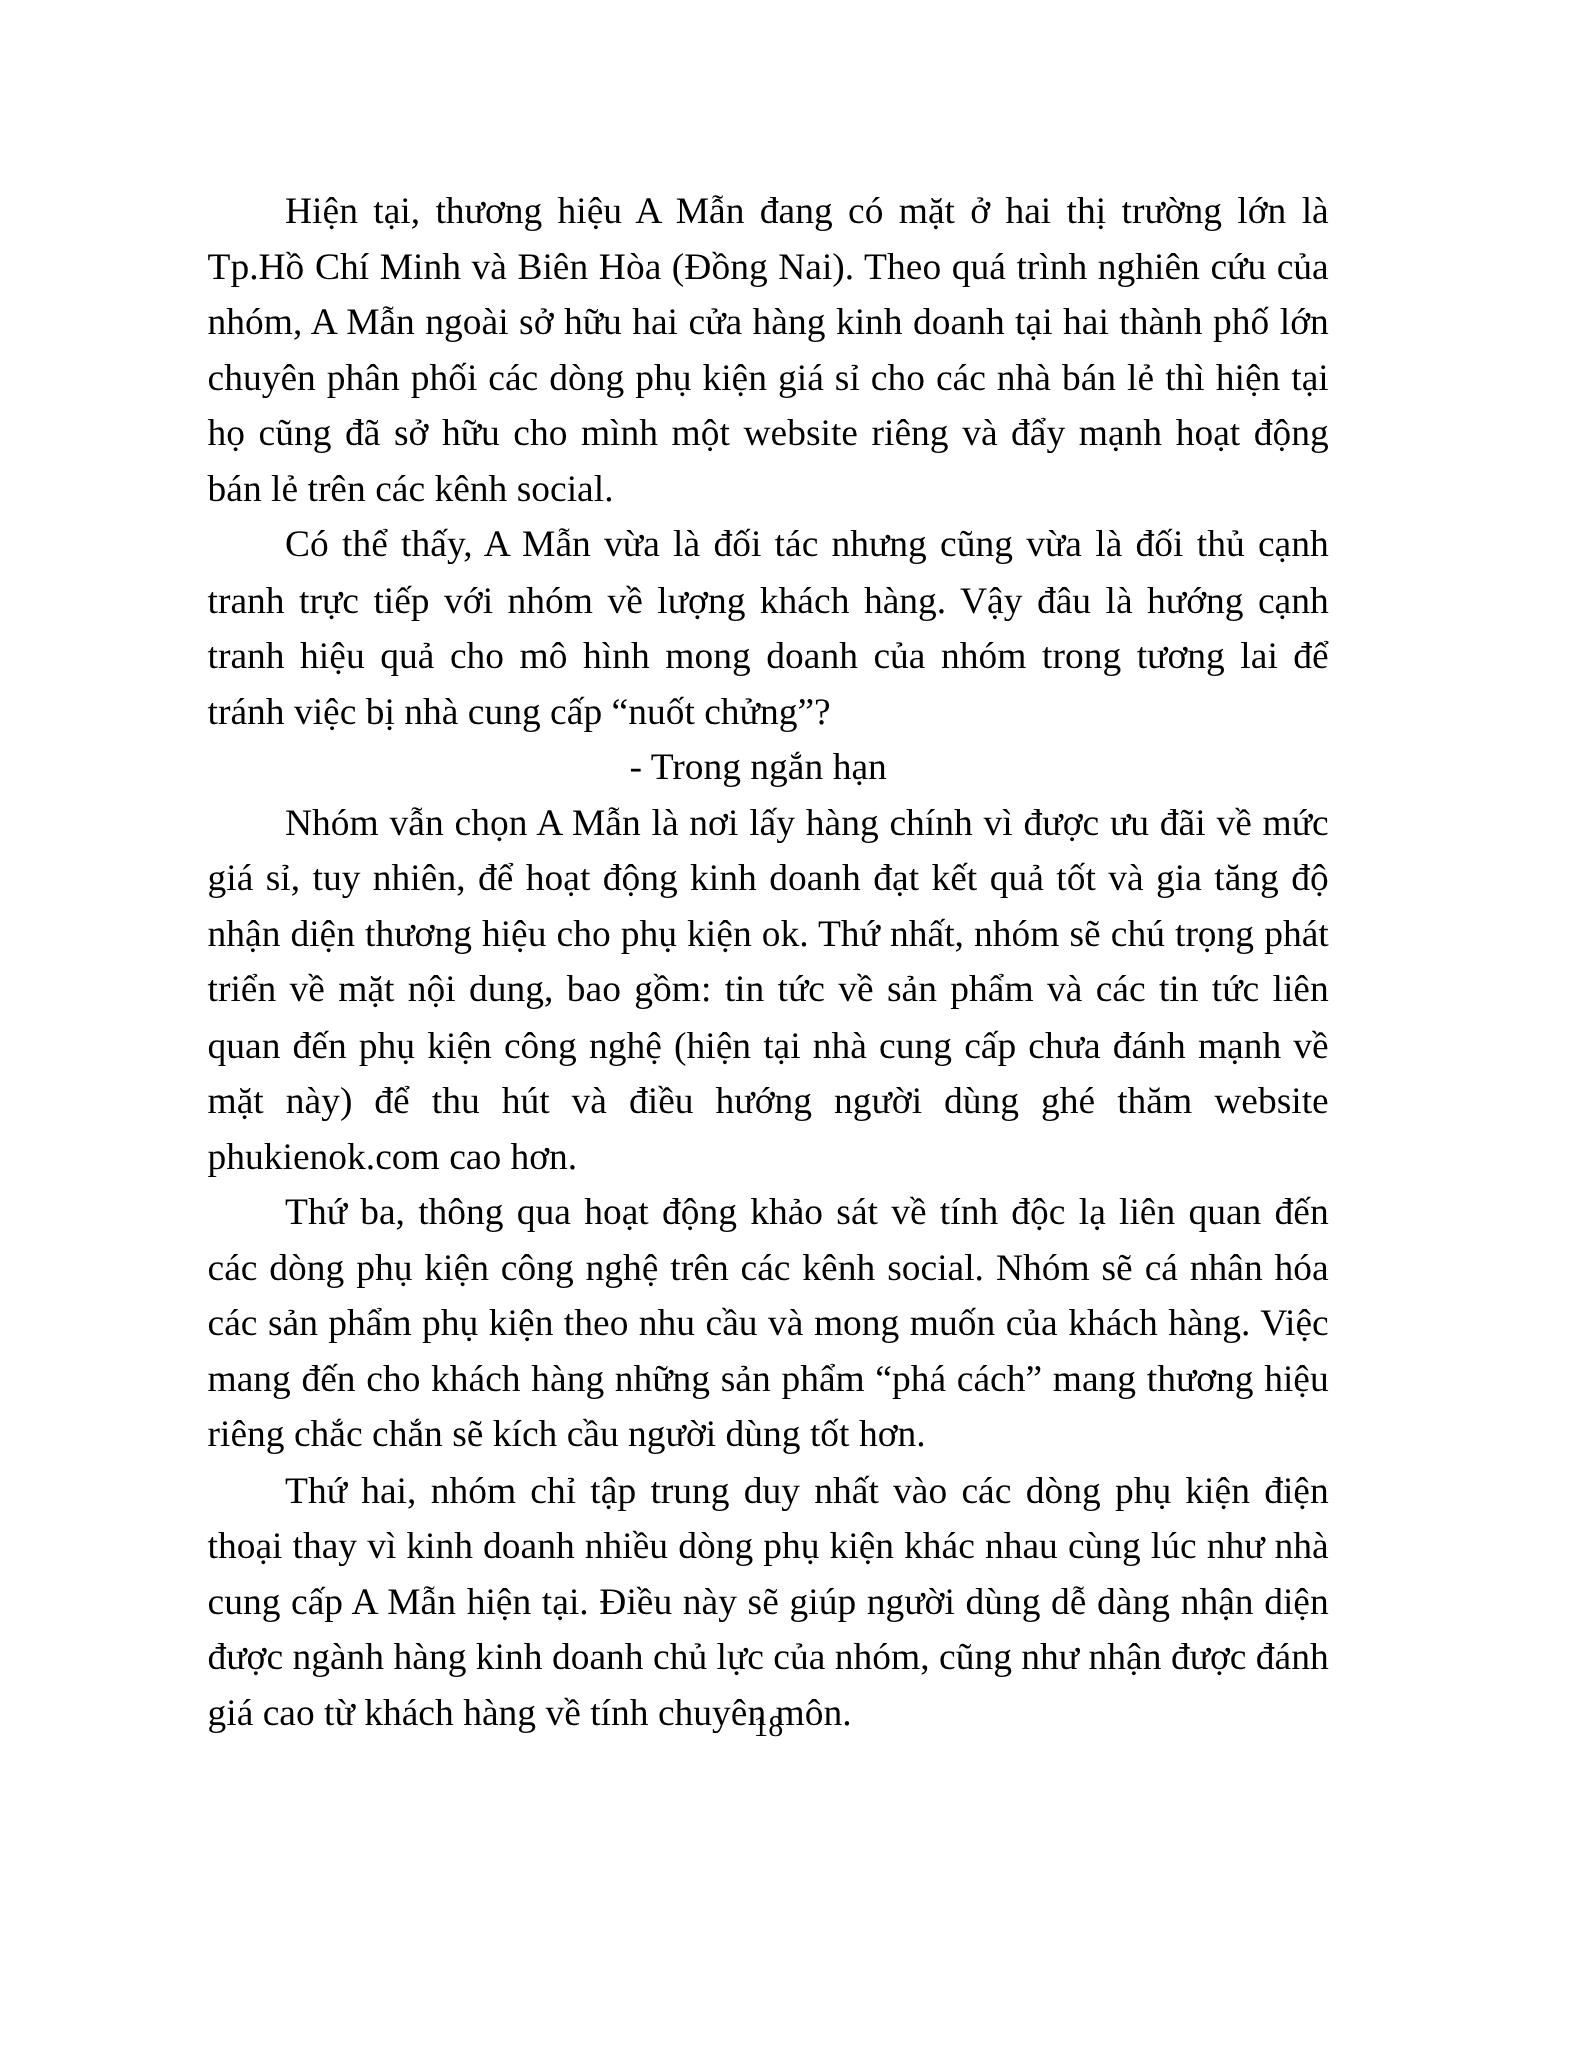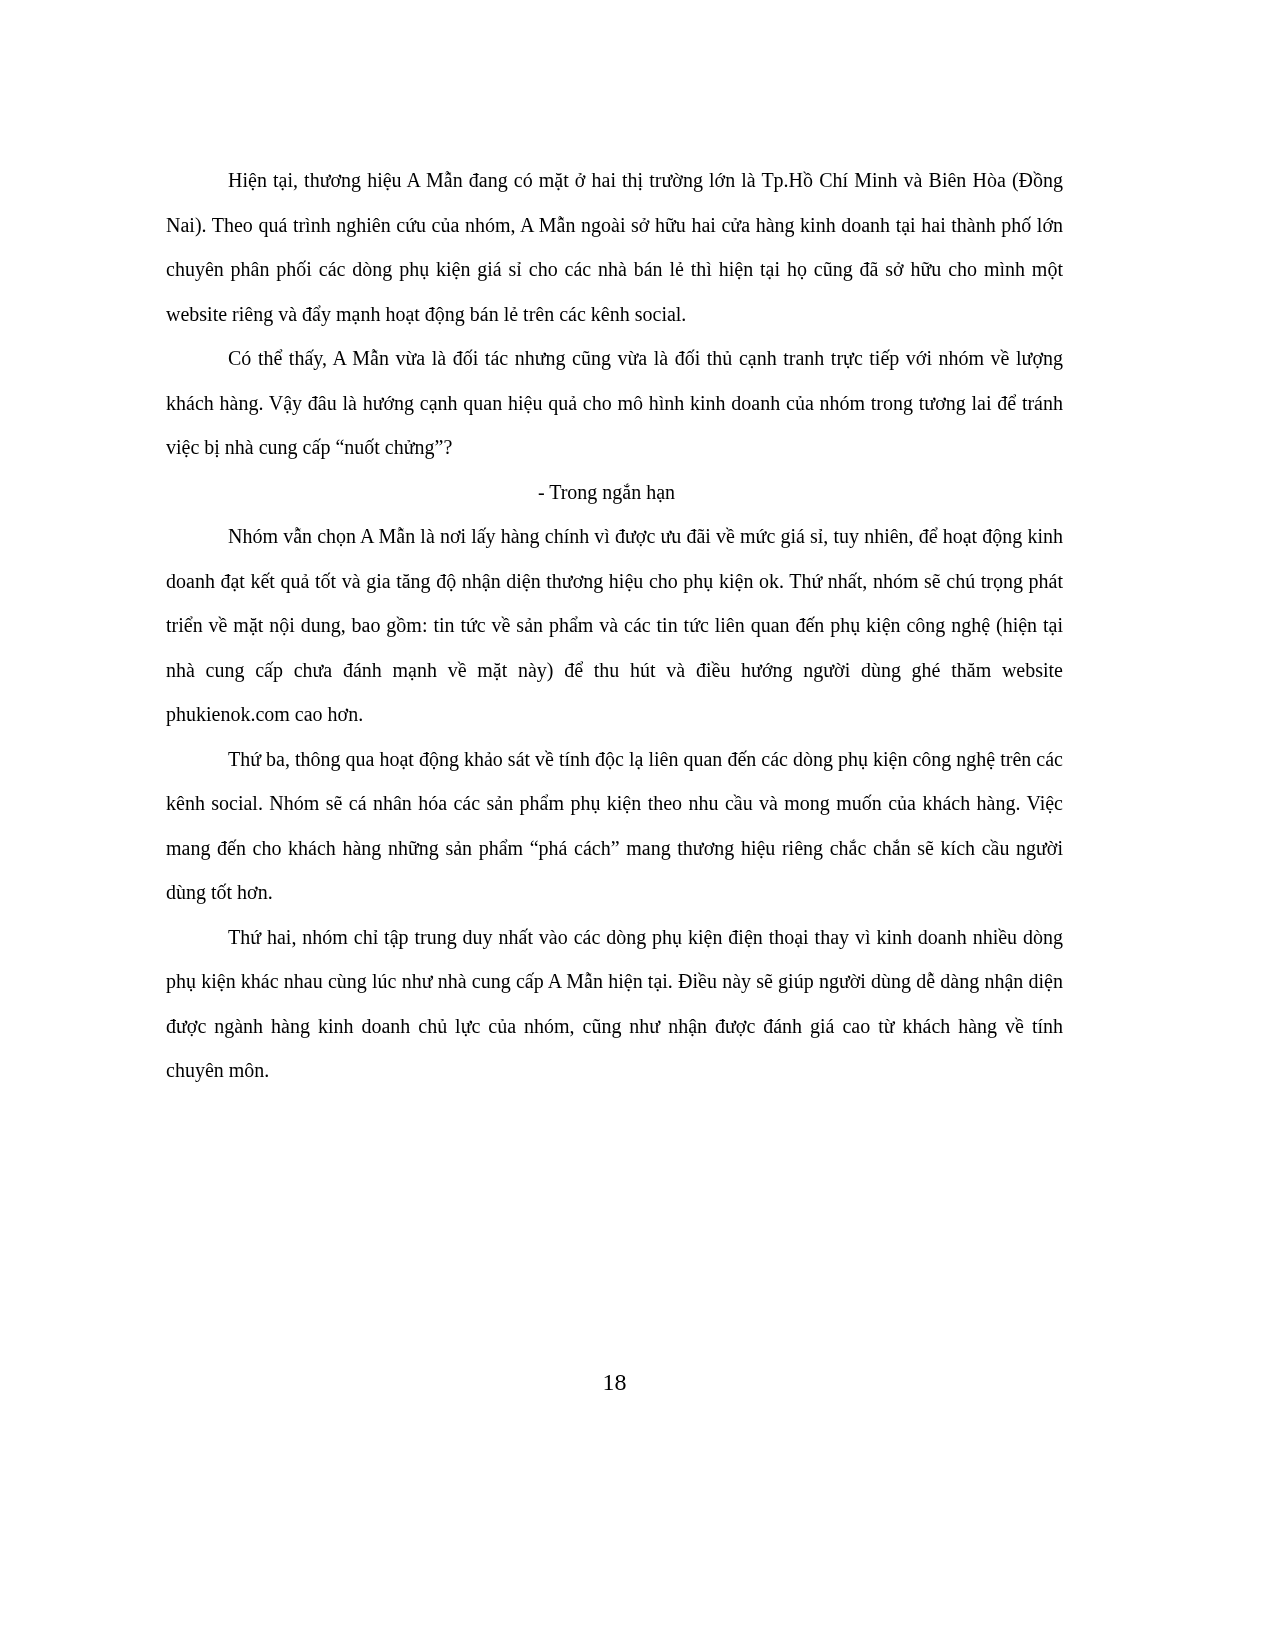--- a/index.html
+++ b/index.html
@@ -12,23 +12,23 @@
     width: 1275px;
     height: 1650px;
     background: #ffffff;
     overflow: hidden;
     font-family: "Liberation Serif", "DejaVu Serif", serif;
     color: #000000;
   }
   .content {
     position: absolute;
     left: 166px;
-    top: 158px;
+    top: 147px;
     width: 897px;
-    font-size: 20px;
+    font-size: 30px;
     line-height: 44.5px;
     text-align: justify;
   }
   .para {
     margin: 0;
     text-indent: 62px;
   }
   .para.hang {
     text-indent: -16px;
     text-align: center;
@@ -42,20 +42,20 @@
     font-size: 24px;
     line-height: 36px;
   }
 </style>
 </head>
 <body>
 
 <div class="page">
   <div class="content">
     <p class="para">Hiện tại, thương hiệu A Mẫn đang có mặt ở hai thị trường lớn là Tp.Hồ Chí Minh và Biên Hòa (Đồng Nai). Theo quá trình nghiên cứu của nhóm, A Mẫn ngoài sở hữu hai cửa hàng kinh doanh tại hai thành phố lớn chuyên phân phối các dòng phụ kiện giá sỉ cho các nhà bán lẻ thì hiện tại họ cũng đã sở hữu cho mình một website riêng và đẩy mạnh hoạt động bán lẻ trên các kênh social.</p>
-    <p class="para">Có thể thấy, A Mẫn vừa là đối tác nhưng cũng vừa là đối thủ cạnh tranh trực tiếp với nhóm về lượng khách hàng. Vậy đâu là hướng cạnh quan hiệu quả cho mô hình kinh doanh của nhóm trong tương lai để tránh việc bị nhà cung cấp “nuốt chửng”?</p>
+    <p class="para">Có thể thấy, A Mẫn vừa là đối tác nhưng cũng vừa là đối thủ cạnh tranh trực tiếp với nhóm về lượng khách hàng. Vậy đâu là hướng cạnh tranh hiệu quả cho mô hình mong doanh của nhóm trong tương lai để tránh việc bị nhà cung cấp “nuốt chửng”?</p>
     <p class="para hang">- Trong ngắn hạn</p>
     <p class="para">Nhóm vẫn chọn A Mẫn là nơi lấy hàng chính vì được ưu đãi về mức giá sỉ, tuy nhiên, để hoạt động kinh doanh đạt kết quả tốt và gia tăng độ nhận diện thương hiệu cho phụ kiện ok. Thứ nhất, nhóm sẽ chú trọng phát triển về mặt nội dung, bao gồm: tin tức về sản phẩm và các tin tức liên quan đến phụ kiện công nghệ (hiện tại nhà cung cấp chưa đánh mạnh về mặt này) để thu hút và điều hướng người dùng ghé thăm website phukienok.com cao hơn.</p>
     <p class="para">Thứ ba, thông qua hoạt động khảo sát về tính độc lạ liên quan đến các dòng phụ kiện công nghệ trên các kênh social. Nhóm sẽ cá nhân hóa các sản phẩm phụ kiện theo nhu cầu và mong muốn của khách hàng. Việc mang đến cho khách hàng những sản phẩm “phá cách” mang thương hiệu riêng chắc chắn sẽ kích cầu người dùng tốt hơn.</p>
     <p class="para">Thứ hai, nhóm chỉ tập trung duy nhất vào các dòng phụ kiện điện thoại thay vì kinh doanh nhiều dòng phụ kiện khác nhau cùng lúc như nhà cung cấp A Mẫn hiện tại. Điều này sẽ giúp người dùng dễ dàng nhận diện được ngành hàng kinh doanh chủ lực của nhóm, cũng như nhận được đánh giá cao từ khách hàng về tính chuyên môn.</p>
   </div>
   <div class="page-number">18</div>
 </div>
 
 </body></html>

